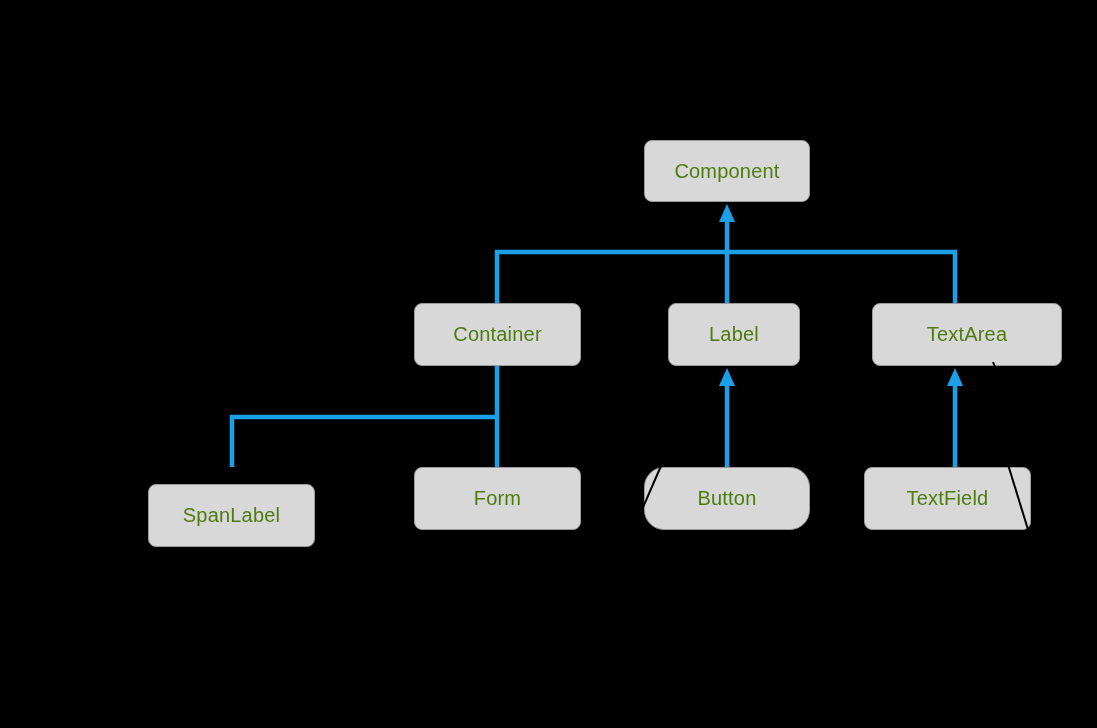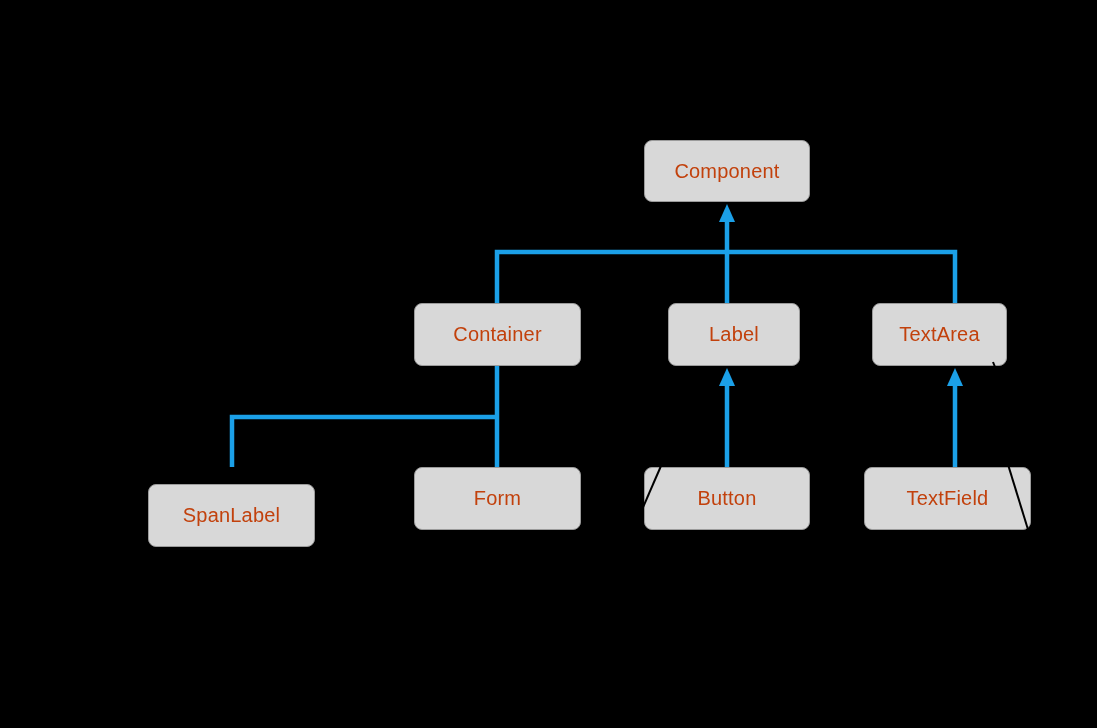--- a/index.html
+++ b/index.html
@@ -18,32 +18,32 @@
   .node {
     position: absolute;
     box-sizing: border-box;
     background: #d8d8d8;
     border: 1px solid #9b9b9b;
     border-radius: 8px;
     display: flex;
     align-items: center;
     justify-content: center;
     font-size: 20px;
-    color: #c2410c;
+    color: #4d7c0f;
     z-index: 1;
     letter-spacing: 0.2px;
   }
   
   .node-component { left: 644px; top: 140px; width: 166px; height: 62px; }
   .node-container { left: 414px; top: 303px; width: 167px; height: 63px; }
   .node-label     { left: 668px; top: 303px; width: 132px; height: 63px; }
-  .node-textarea  { left: 872px; top: 303px; width: 135px; height: 63px; }
+  .node-textarea  { left: 872px; top: 303px; width: 190px; height: 63px; }
   .node-spanlabel { left: 148px; top: 484px; width: 167px; height: 63px; }
   .node-form      { left: 414px; top: 467px; width: 167px; height: 63px; }
-  .node-button    { left: 644px; top: 467px; width: 166px; height: 63px; }
+  .node-button    { left: 644px; top: 467px; width: 166px; height: 63px; border-radius: 20px; }
   .node-textfield { left: 864px; top: 467px; width: 167px; height: 63px; }
   svg.overlay {
     position: absolute;
     left: 0; top: 0;
     width: 1097px;
     height: 728px;
     z-index: 2;
     pointer-events: none;
   }
 </style>

